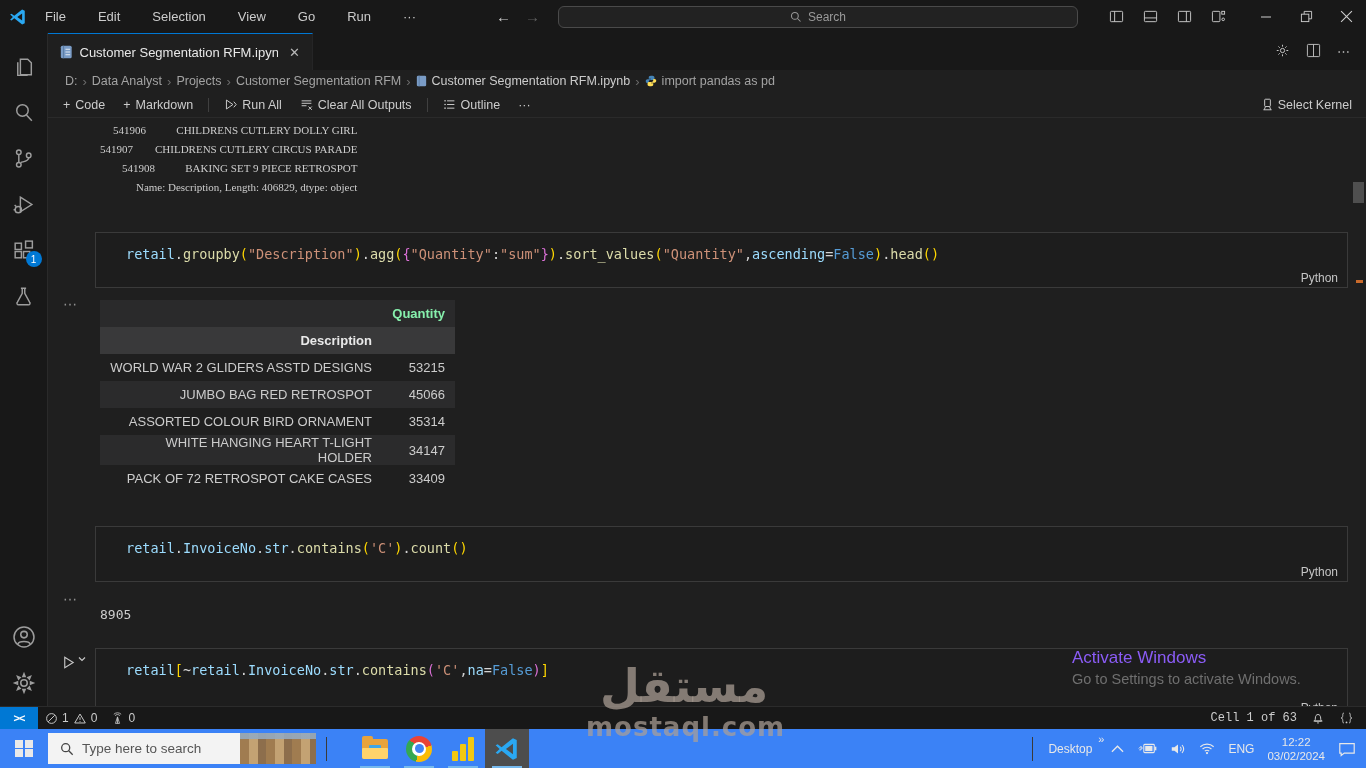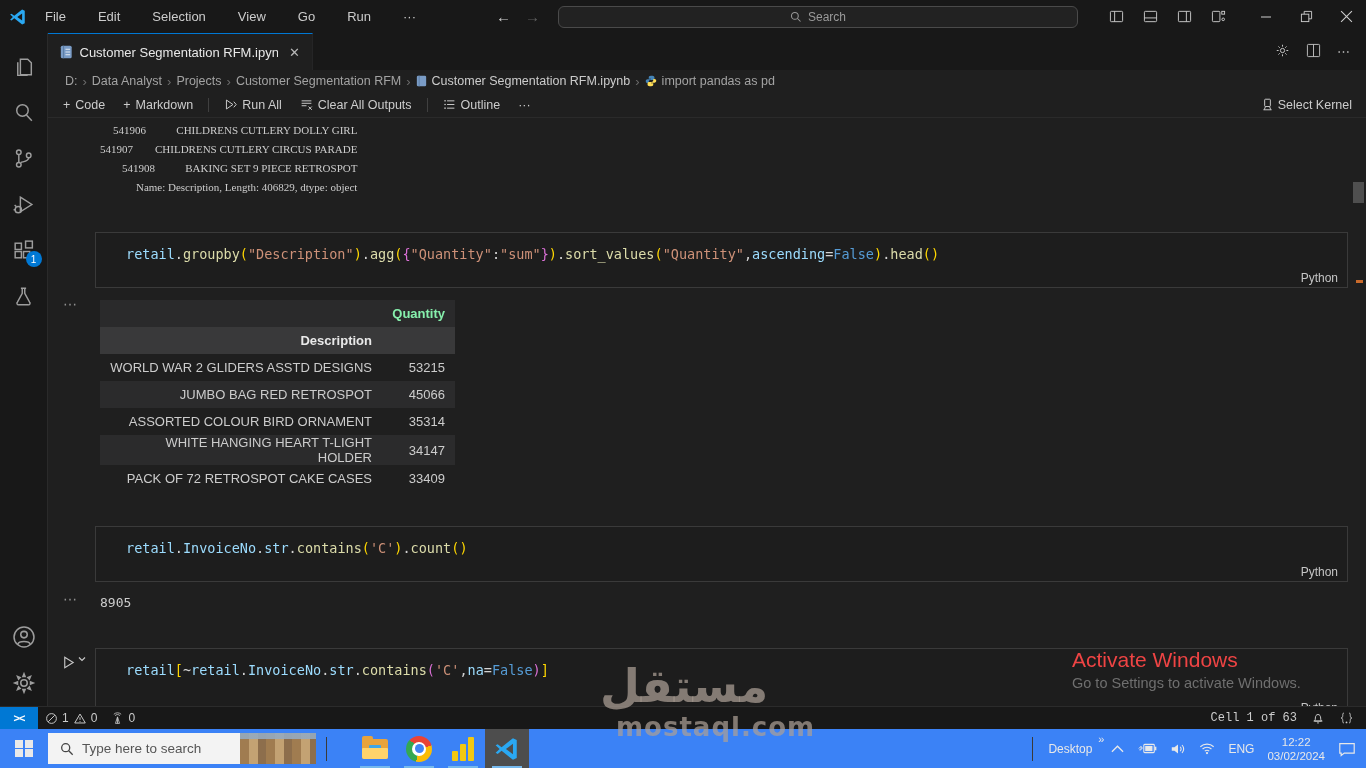--- a/index.html
+++ b/index.html
@@ -76,21 +76,21 @@
     font-size:13px; color:#cccccc; }
   .pd-table td, .pd-table th { height:27px; padding:0 10px; text-align:right; font-weight:normal; }
   .pd-table .c-desc { width:282px; } .pd-table .c-qty { width:73px; }
   .pd-table thead tr.h1 { background:#2a2a2b; } .pd-table thead tr.h1 th { font-weight:bold; color:#86efac; }
   .pd-table thead tr.h2 { background:#39393a; } .pd-table thead tr.h2 th { font-weight:bold; color:#e9e9e9; }
   .pd-table tbody tr:nth-child(even) { background:#2b2b2c; }
 
   .stream-inline { position:absolute; left:52px; font-family:"DejaVu Sans Mono",monospace; font-size:13px; color:#cccccc; }
 
   .activate-wm { position:absolute; left:1024px; top:530px; text-align:left; pointer-events:none; }
-  .activate-wm .l1 { font-size:21px; color:#ef4444; }
+  .activate-wm .l1 { font-size:17px; color:#8b5cf6; }
   .activate-wm .l2 { font-size:14.5px; color:#6f6f6f; margin-top:3px; }
 
   .scroll-thumb { position:absolute; left:1305px; top:64px; width:11px; height:21px; background:#4f4f4f; }
   .scroll-mark { position:absolute; left:1308px; top:162px; width:7px; height:3px; background:#c96a2b; }
 
   
   .statusbar { height:23px; background:#181818; border-top:1px solid #2b2b2b;
     display:flex; align-items:center; font-size:12px; color:#cccccc; }
   .remote { width:38px; height:23px; background:#0078d4; color:#fff; display:flex;
     align-items:center; justify-content:center; font-size:11px; font-weight:bold; letter-spacing:-1px; }
@@ -132,21 +132,21 @@
   .tray { margin-left:auto; display:flex; align-items:center; gap:13px; padding-right:10px; color:#e8e8e8; font-size:12px; }
   .tray .desktop-wrap { position:relative; padding-right:6px; }
   .tray .chev2 { position:absolute; top:-9px; right:-6px; font-size:11px; color:#e8e8e8; }
   .clock { text-align:center; font-size:11.5px; line-height:14px; }
   .tray svg { display:block; }
 
   
   .mostaql { position:absolute; left:586px; top:660px; width:196px; text-align:center;
     z-index:60; color:rgba(172,160,150,0.72); pointer-events:none; }
   .mostaql .ar { font-family:"DejaVu Sans",sans-serif; font-weight:bold; font-size:46px; line-height:52px; }
-  .mostaql .en { font-family:"DejaVu Sans",sans-serif; font-weight:bold; font-size:26px; letter-spacing:1px;margin-left:30px; }
+  .mostaql .en { font-family:"DejaVu Sans",sans-serif; font-weight:bold; font-size:26px; letter-spacing:1px; }
 </style>
 </head>
 <body>
 
 <div class="screen">
 
   <div class="titlebar">
     <svg class="vsc-logo" viewBox="0 0 24 24">
       <path fill="#2aa8f2" d="M17.5 2 21 3.6v16.8L17.5 22 7 13.7l-3.6 2.8-1.9-1 3.7-3.5-3.7-3.5 1.9-1L7 10.3 17.5 2zm0 5.2L11 12l6.5 4.8V7.2z"></path>
     </svg>
@@ -416,21 +416,21 @@
               </tr>
             </tbody>
         </table>
 
         <span class="execlabel" style="left:16px; top:447px;">[13]</span>
         <div class="cellbox" style="top:408px; height:56px;">
           <div class="cellcode"><span class="tk-var">retail</span><span class="tk-pun">.</span><span class="tk-var">InvoiceNo</span><span class="tk-pun">.</span><span class="tk-var">str</span><span class="tk-pun">.</span><span class="tk-fn">contains</span><span class="tk-b1">(</span><span class="tk-str">'C'</span><span class="tk-b1">)</span><span class="tk-pun">.</span><span class="tk-fn">count</span><span class="tk-b1">(</span><span class="tk-b1">)</span></div>
           <span class="celllang">Python</span>
         </div>
         <span class="outdots" style="top:473px;">⋯</span>
-        <div class="stream-inline" style="top:477px;text-align:center;">8905</div>
+        <div class="stream-inline" style="top:489px;text-align:center;">8905</div>
 
         <div class="runbtn" style="top:537px;">
           <svg width="15" height="15" viewBox="0 0 16 16">
               <path d="M4 2.5l9 5.5-9 5.5z" stroke="#c8c8c8" fill="none" stroke-width="1.2"></path>
             </svg>
           <svg width="8" height="8" viewBox="0 0 8 8">
               <path d="M1 2.5l3 3 3-3" stroke="#c8c8c8" fill="none" stroke-width="1.2"></path>
             </svg>
         </div>
         <span class="execlabel" style="left:16px; top:570px;">[14]</span>

